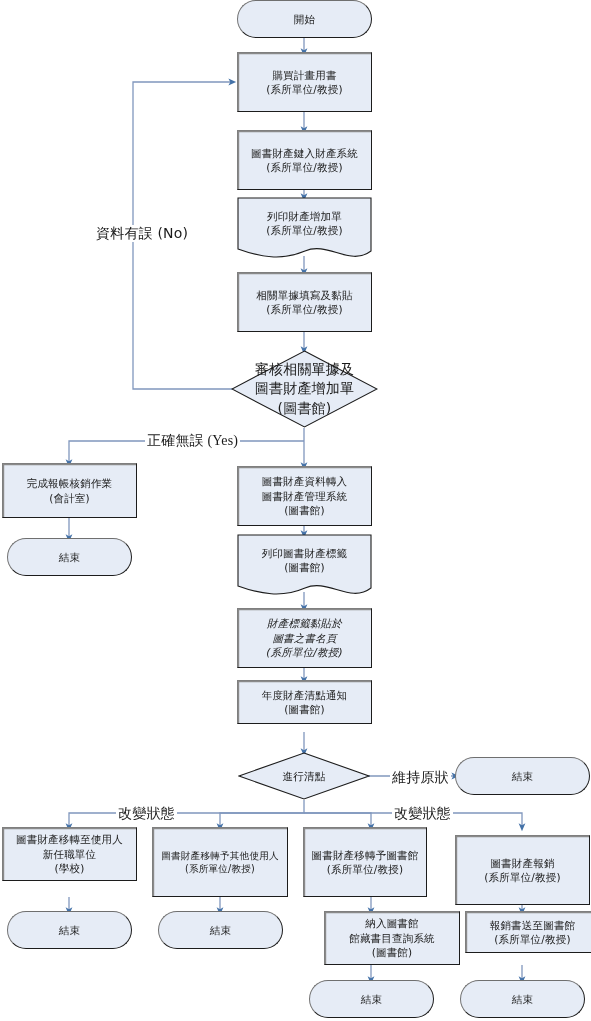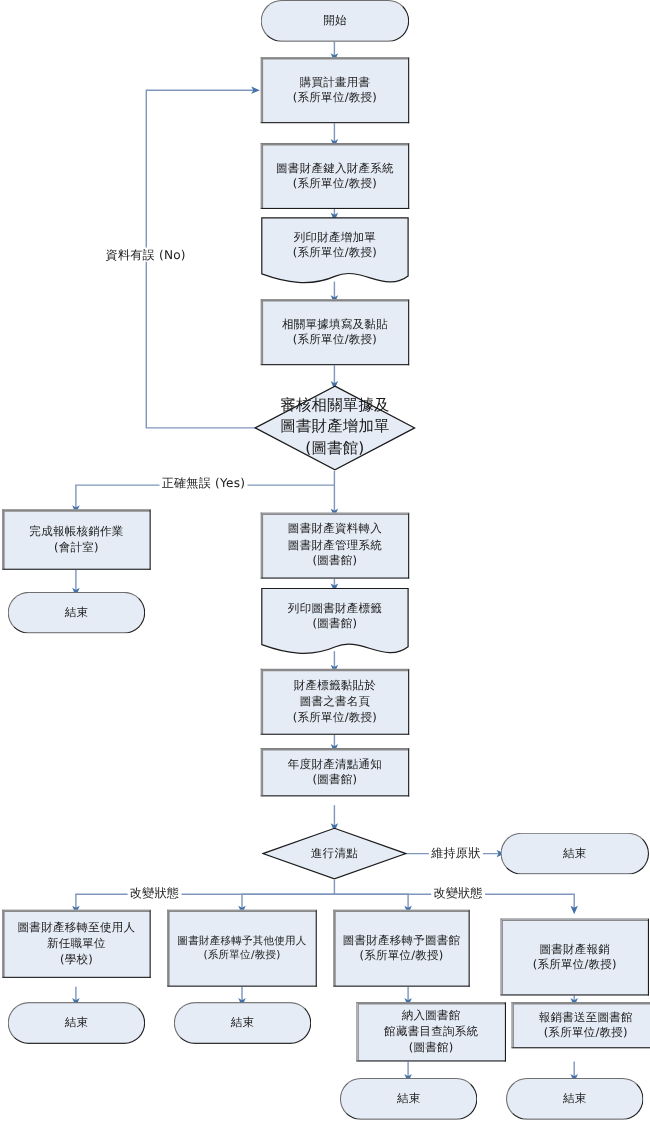--- a/index.html
+++ b/index.html
@@ -85,21 +85,21 @@
     z-index: 0;
   }
   .node.document .inner {
     position: relative;
     z-index: 1;
     transform: translateY(-7px);
   }
   
   .edge-label {
     position: absolute;
-    font-size: 11px;
+    font-size: 14px;
     color: #1a1a1a;
     background: #ffffff;
     padding: 0 2px;
     white-space: nowrap;
     line-height: 1.2;
     z-index: 4;
     letter-spacing: 0.2px;
   }
 </style>
 </head>
@@ -209,21 +209,21 @@
   </div>
 
   <div class="node document" style="left:237px;top:534px;width:135px;height:66px;">
     <svg class="doc-shape" viewBox="0 0 135 66" preserveAspectRatio="none">
       <path d="M1,1 L134,1 L134,54 C113,70 91,44 68,54 C45,64 23,60 1,52 Z" fill="#e6ecf6" stroke="#1c1c1c" stroke-width="1.1"></path>
     </svg>
     <span class="inner">列印圖書財產標籤
 (圖書館)</span>
   </div>
 
-  <div class="node process" style="left:237px;top:608px;width:135px;height:60px;">
+  <div class="node process" style="left:237px;top:608px;width:135px;height:60px;font-style:italic;">
     <span class="inner">財產標籤黏貼於
 圖書之書名頁
 (系所單位/教授)</span>
   </div>
 
   <div class="node process" style="left:237px;top:680px;width:135px;height:44px;">
     <span class="inner">年度財產清點通知
 (圖書館)</span>
   </div>
 
@@ -231,21 +231,21 @@
     <svg class="dia-shape" viewBox="0 0 132 48" preserveAspectRatio="none">
       <polygon points="66,1 131,24 66,47 1,24" fill="#e6ecf6" stroke="#1c1c1c" stroke-width="1.1"></polygon>
     </svg>
     <span class="inner">進行清點</span>
   </div>
 
   <div class="node terminator" style="left:455px;top:757px;width:135px;height:38px;">
     <span class="inner">結束</span>
   </div>
 
-  <div class="node process" style="left:2px;top:827px;width:135px;height:62px;">
+  <div class="node process" style="left:2px;top:827px;width:135px;height:54px;">
     <span class="inner">圖書財產移轉至使用人
 新任職單位
 (學校)</span>
   </div>
   <div class="node terminator" style="left:7px;top:911px;width:125px;height:38px;">
     <span class="inner">結束</span>
   </div>
 
   <div class="node process" style="left:152px;top:827px;width:136px;height:70px;font-size:9.6px;">
     <span class="inner">圖書財產移轉予其他使用人
@@ -275,21 +275,21 @@
   <div class="node process" style="left:465px;top:911px;width:135px;height:42px;">
     <span class="inner">報銷書送至圖書館
 (系所單位/教授)</span>
   </div>
   <div class="node terminator" style="left:460px;top:980px;width:125px;height:38px;">
     <span class="inner">結束</span>
   </div>
 
   <div class="edge-label" style="left:94px;top:225px;">資料有誤 (No)</div>
 
-  <div class="edge-label" style="left:145px;top:433px;">正確無誤 (Yes)</div>
+  <div class="edge-label" style="left:145px;top:433px;font-family:Liberation Serif, serif;">正確無誤 (Yes)</div>
 
   <div class="edge-label" style="left:390px;top:769px;">維持原狀</div>
 
   <div class="edge-label" style="left:116px;top:805px;">改變狀態</div>
 
   <div class="edge-label" style="left:392px;top:805px;">改變狀態</div>
 
 </div>
 
 </body></html>

